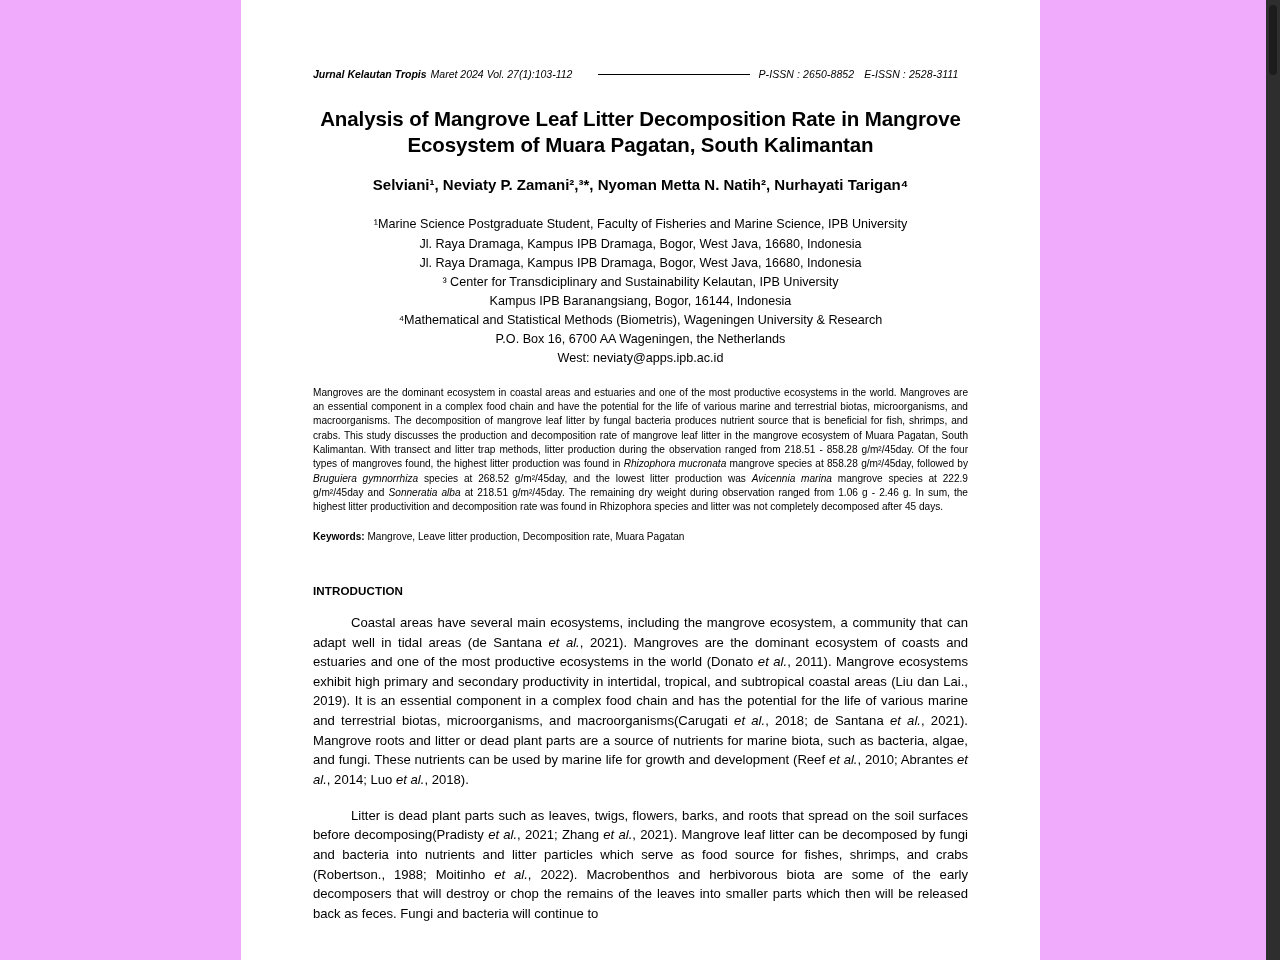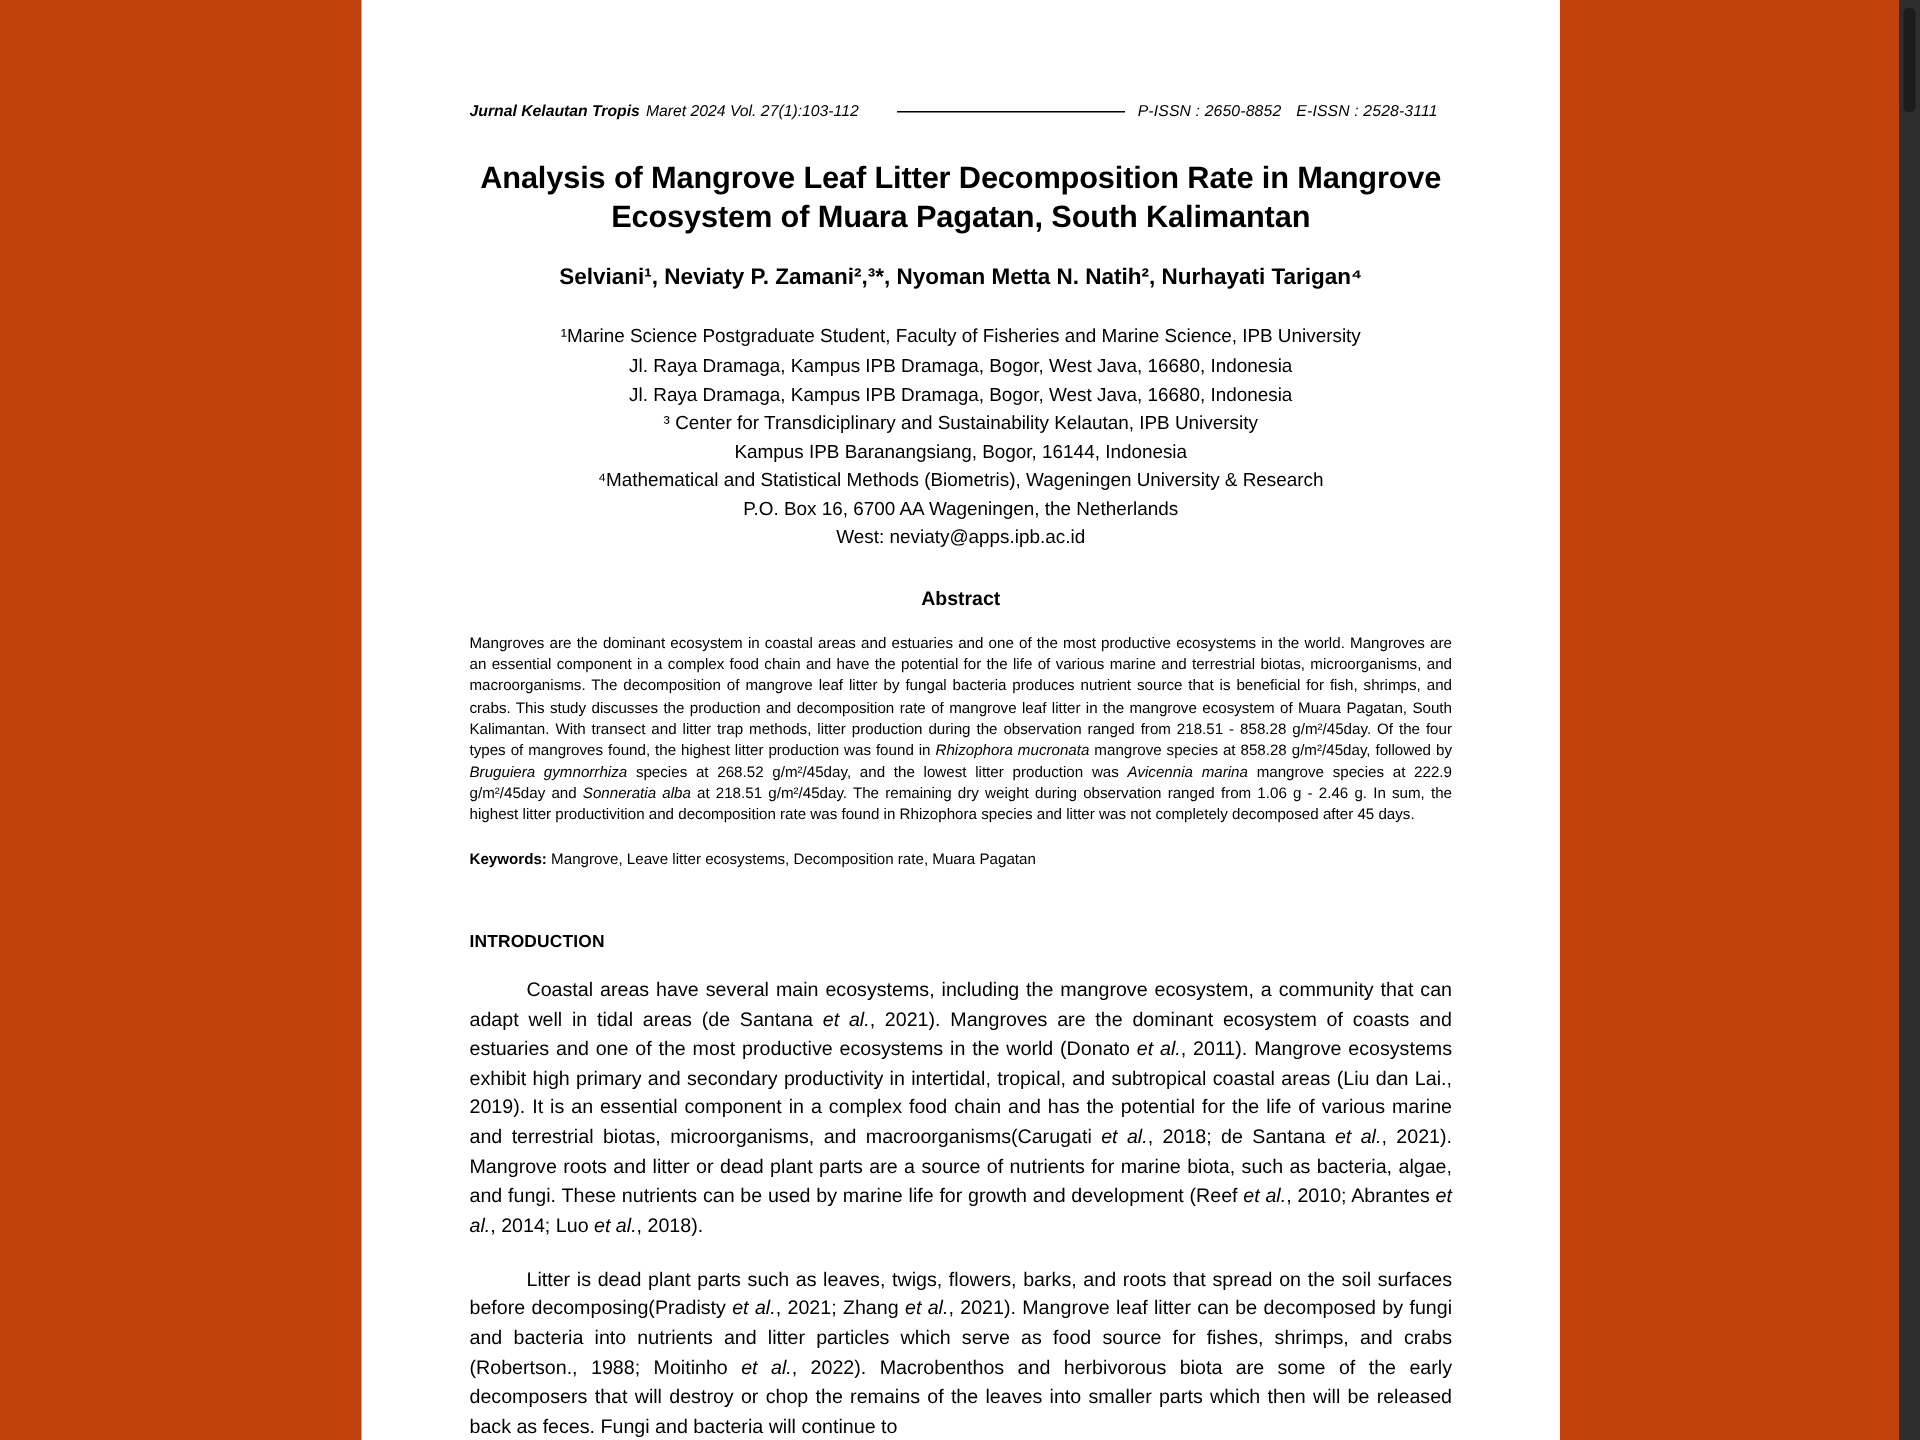--- a/index.html
+++ b/index.html
@@ -13,21 +13,21 @@
   }
   body {
     font-family: "Liberation Sans", sans-serif;
     position: relative;
   }
 
   
   #viewer {
     position: absolute;
     inset: 0;
-    background: #c2410c;
+    background: #f0abfc;
     overflow: hidden;
   }
   #page {
     position: absolute;
     left: 241px;
     top: 0;
     width: 799px;
     min-height: 960px;
     background: #ffffff;
     box-sizing: border-box;
@@ -164,24 +164,23 @@
       <div>¹Marine Science Postgraduate Student, Faculty of Fisheries and Marine Science, IPB University</div>
       <div>Jl. Raya Dramaga, Kampus IPB Dramaga, Bogor, West Java, 16680, Indonesia</div>
       <div>Jl. Raya Dramaga, Kampus IPB Dramaga, Bogor, West Java, 16680, Indonesia</div>
       <div>³ Center for Transdiciplinary and Sustainability Kelautan, IPB University</div>
       <div>Kampus IPB Baranangsiang, Bogor, 16144, Indonesia</div>
       <div>⁴Mathematical and Statistical Methods (Biometris), Wageningen University &amp; Research</div>
       <div>P.O. Box 16, 6700 AA Wageningen, the Netherlands</div>
       <div>West: neviaty@apps.ipb.ac.id</div>
     </div>
 
-    <div class="abstract-head">Abstract</div>
     <p class="abstract-body"><span>Mangroves are the dominant ecosystem in coastal areas and estuaries and one of the most productive ecosystems in the world. Mangroves are an essential component in a complex food chain and have the potential for the life of various marine and terrestrial biotas, microorganisms, and macroorganisms. The decomposition of mangrove leaf litter by fungal bacteria produces nutrient source that is beneficial for fish, shrimps, and crabs. This study discusses the production and decomposition rate of mangrove leaf litter in the mangrove ecosystem of Muara Pagatan, South Kalimantan. With transect and litter trap methods, litter production during the observation ranged from 218.51 - 858.28 g/m²/45day. Of the four types of mangroves found, the highest litter production was found in </span><i>Rhizophora mucronata</i><span> mangrove species at 858.28 g/m²/45day, followed by </span><i>Bruguiera gymnorrhiza</i><span> species at 268.52 g/m²/45day, and the lowest litter production was </span><i>Avicennia marina</i><span> mangrove species at 222.9 g/m²/45day and </span><i>Sonneratia alba</i><span> at 218.51 g/m²/45day. The remaining dry weight during observation ranged from 1.06 g - 2.46 g. In sum, the highest litter productivition and decomposition rate was found in Rhizophora species and litter was not completely decomposed after 45 days.</span></p>
 
-    <p class="keywords"><b>Keywords:</b><span> Mangrove, Leave litter ecosystems, Decomposition rate, Muara Pagatan</span></p>
+    <p class="keywords"><b>Keywords:</b><span> Mangrove, Leave litter production, Decomposition rate, Muara Pagatan</span></p>
 
     <div class="section-head">INTRODUCTION</div>
 
     <p class="body-par"><span>Coastal areas have several main ecosystems, including the mangrove ecosystem, a community that can adapt well in tidal areas (de Santana </span><i>et al.</i><span>, 2021). Mangroves are the dominant ecosystem of coasts and estuaries and one of the most productive ecosystems in the world (Donato </span><i>et al.</i><span>, 2011). Mangrove ecosystems exhibit high primary and secondary productivity in intertidal, tropical, and subtropical coastal areas (Liu dan Lai., 2019). It is an essential component in a complex food chain and has the potential for the life of various marine and terrestrial biotas, microorganisms, and macroorganisms(Carugati </span><i>et al.</i><span>, 2018; de Santana </span><i>et al.</i><span>, 2021). Mangrove roots and litter or dead plant parts are a source of nutrients for marine biota, such as bacteria, algae, and fungi. These nutrients can be used by marine life for growth and development (Reef </span><i>et al.</i><span>, 2010; Abrantes </span><i>et al.</i><span>, 2014; Luo </span><i>et al.</i><span>, 2018).</span></p>
 
     <p class="body-par"><span>Litter is dead plant parts such as leaves, twigs, flowers, barks, and roots that spread on the soil surfaces before decomposing(Pradisty </span><i>et al.</i><span>, 2021; Zhang </span><i>et al.</i><span>, 2021). Mangrove leaf litter can be decomposed by fungi and bacteria into nutrients and litter particles which serve as food source for fishes, shrimps, and crabs (Robertson., 1988; Moitinho </span><i>et al.</i><span>, 2022). Macrobenthos and herbivorous biota are some of the early decomposers that will destroy or chop the remains of the leaves into smaller parts which then will be released back as feces. Fungi and bacteria will continue to</span></p>
 
   </div>
 
   <div id="scrollbar-track">

